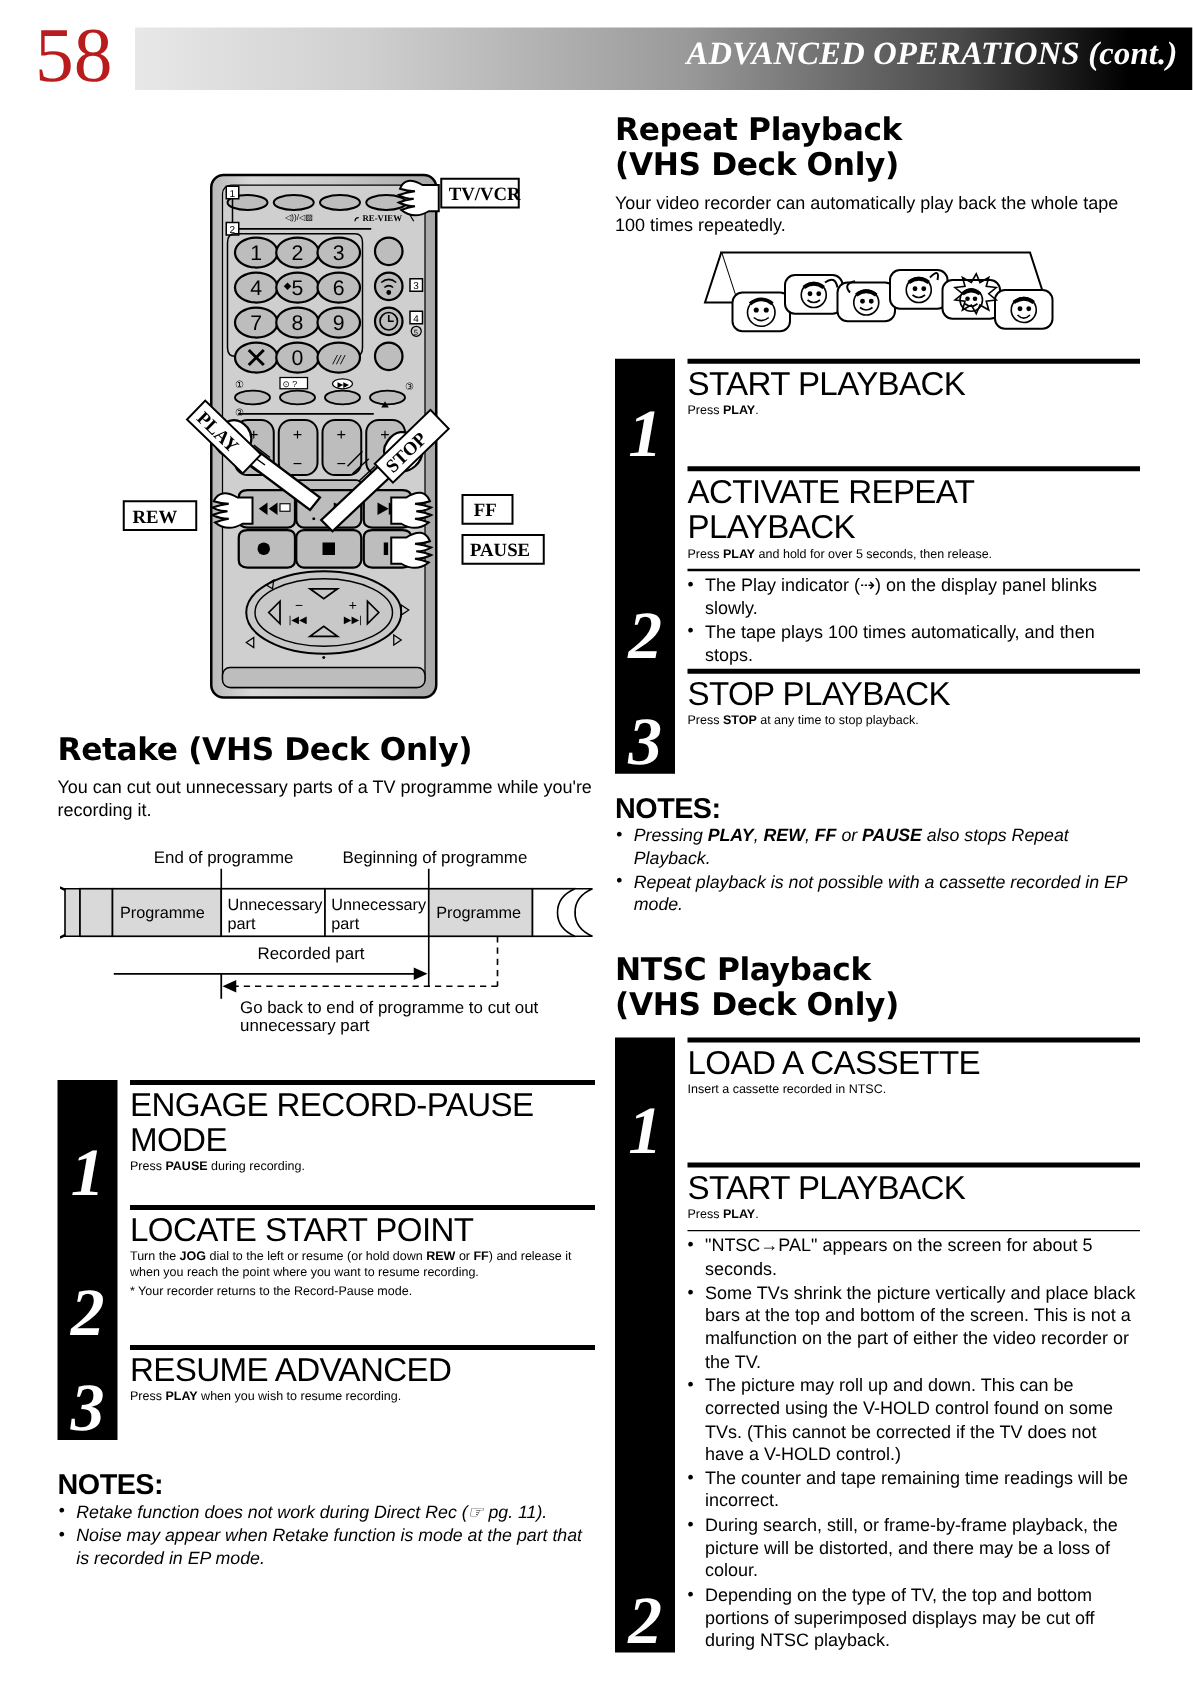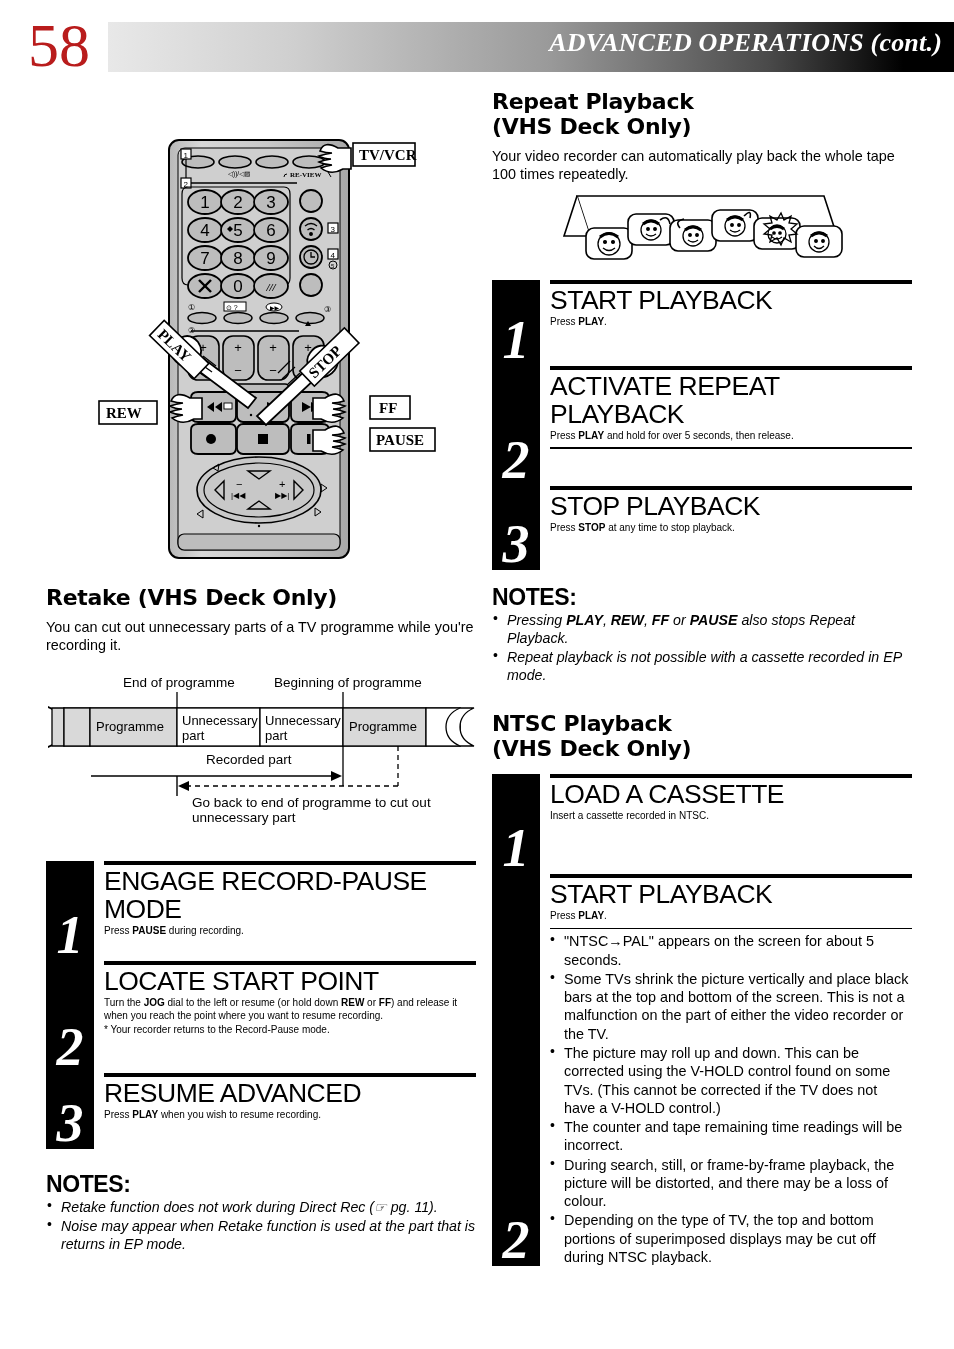--- a/index.html
+++ b/index.html
@@ -32,21 +32,21 @@
     color: #b91c1c;
   }
 
   
   .col-left  { position: absolute; left: 46px;  top: 96px; width: 430px; }
   .col-right { position: absolute; left: 492px; top: 90px; width: 420px; }
 
   
   .sec-title {
     font-family: "DejaVu Sans", sans-serif;
-    font-weight: bold; font-size: 22px; line-height: 1.13;
+    font-weight: bold; font-size: 25px; line-height: 1.13;
     letter-spacing: -0.3px;
   }
   .sec-intro {
     font-size: 14.4px; line-height: 1.28; margin-top: 7px;
   }
 
   
   .steps { position: relative; margin-top: 12px; }
   .steps-bar {
     position: absolute; left: 0; top: 0; width: 48px; height: 100%;
@@ -408,21 +408,21 @@
           <div class="step-num">3</div>
           <div class="step-head">RESUME ADVANCED</div>
           <div class="step-body"><span>Press </span><b>PLAY</b><span> when you wish to resume recording.</span></div>
         </div>
       </div>
 
       <div style="margin-top:22px">
         <div class="notes-title">NOTES:</div>
         <ul class="notes">
           <li>Retake function does not work during Direct Rec (☞ pg. 11).</li>
-          <li>Noise may appear when Retake function is used at the part that is returns in EP mode.</li>
+          <li>Noise may appear when Retake function is mode at the part that is recorded in EP mode.</li>
         </ul>
       </div>
     </div>
   </div>
 
   <div class="col-right">
 
     <div>
       <div class="sec-title">
         <div>Repeat Playback</div>
@@ -496,20 +496,24 @@
           <div class="step-head">START PLAYBACK</div>
           <div class="step-body"><span>Press </span><b>PLAY</b><span>.</span></div>
         </div>
 
         <div class="step-rule"></div>
         <div class="step" style="min-height:116px">
           <div class="step-num">2</div>
           <div class="step-head">ACTIVATE REPEAT PLAYBACK</div>
           <div class="step-body"><span>Press </span><b>PLAY</b><span> and hold for over 5 seconds, then release.</span></div>
           <div class="thin-rule"></div>
+          <ul class="bul">
+            <li>The Play indicator (⇢) on the display panel blinks slowly.</li>
+            <li>The tape plays 100 times automatically, and then stops.</li>
+          </ul>
         </div>
 
         <div class="step-rule"></div>
         <div class="step" style="min-height:80px">
           <div class="step-num">3</div>
           <div class="step-head">STOP PLAYBACK</div>
           <div class="step-body"><span>Press </span><b>STOP</b><span> at any time to stop playback.</span></div>
         </div>
       </div>
 

